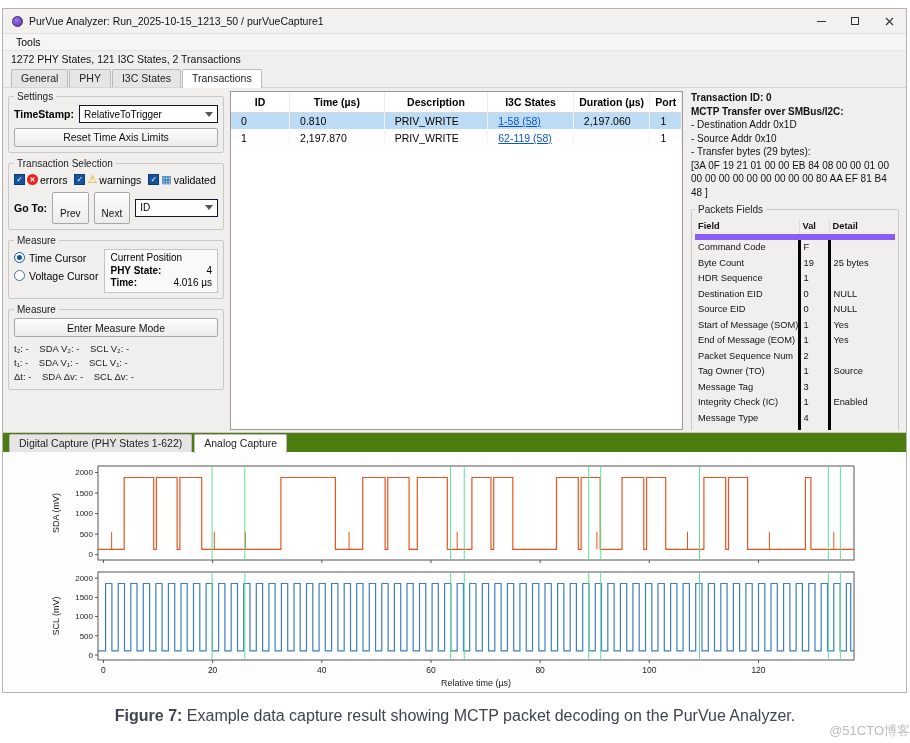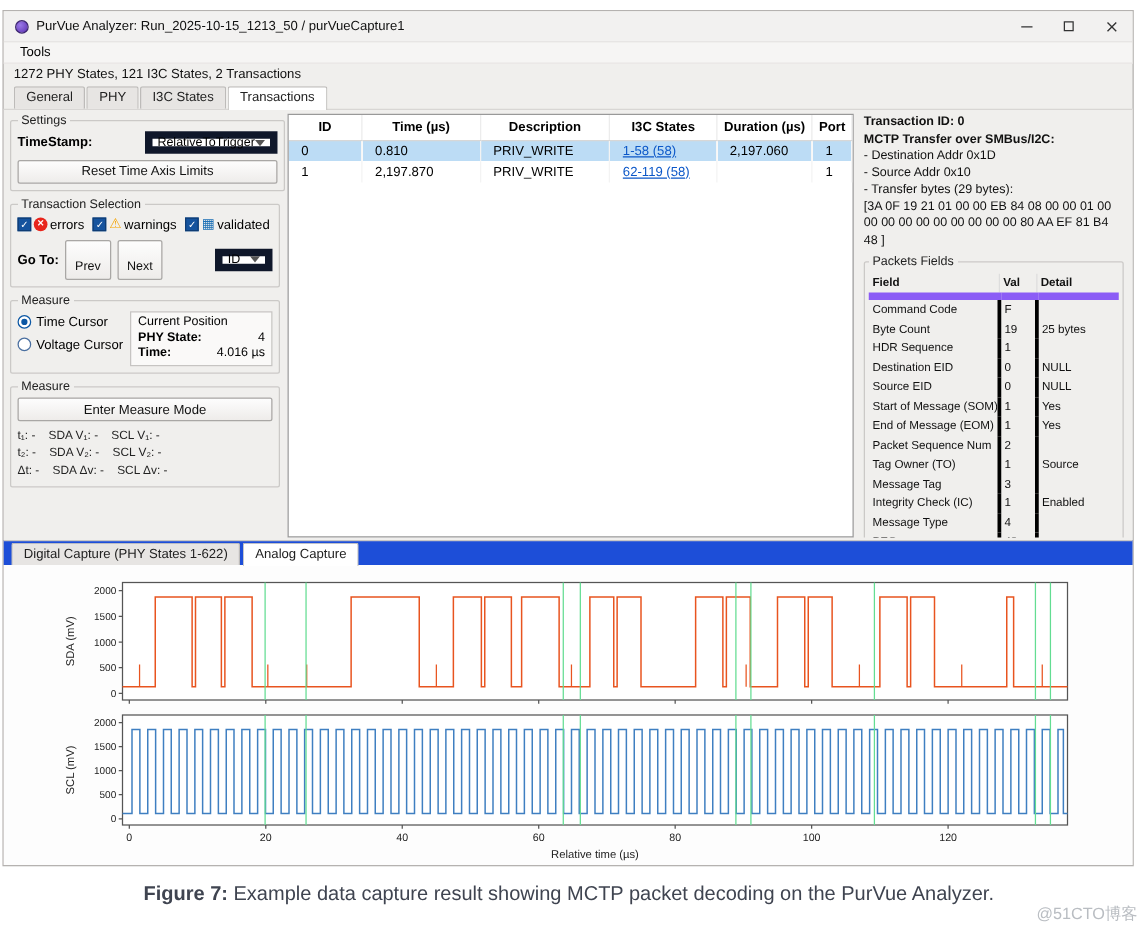--- a/index.html
+++ b/index.html
@@ -24,21 +24,21 @@
   .tab { font-size:10.5px; padding:2px 9px 3px; border:1px solid #bdbbb9; border-bottom:none; background:#e7e5e3; color:#222; border-radius:2px 2px 0 0; cursor:default; }
   .tab.active { background:#fff; position:relative; z-index:2; padding-bottom:4px; margin-bottom:-1px; }
 
   
   .content { height:345px; display:flex; gap:6px; padding:3px 5px 2px 5px; border-top:1px solid #d8d6d4; background:#f0efed; }
   .left-panel { width:216px; flex:0 0 auto; }
   .grp { border:1px solid #cbc9c7; border-radius:2px; padding:3px 5px 5px; margin-bottom:5px; }
   .grp legend { font-size:10px; color:#222; padding:0 3px; }
   .row { display:flex; align-items:center; gap:5px; margin-bottom:4px; }
   .lbl { font-size:10.5px; font-weight:bold; white-space:nowrap; }
-  .select { flex:1; display:flex; align-items:center; justify-content:space-between; height:18px; background:#fff; border:6px solid #0f172a; padding:0 4px; font-size:10px;margin-left:37px; }
+  .select { flex:1; display:flex; align-items:center; justify-content:space-between; height:18px; background:#fff; border:1px solid #0f172a; padding:0 4px; font-size:10px; }
   .chev { width:0; height:0; border-left:4px solid transparent; border-right:4px solid transparent; border-top:5px solid #555; }
   .btn { height:19px; font-size:10.5px; font-family:"Liberation Sans",sans-serif; background:linear-gradient(#fdfdfd,#eeecea); border:1px solid #a9a7a5; border-radius:2px; color:#111; }
   .btn.full { width:100%; }
   .btn.small { height:18px; font-size:10px; padding:15px 7px; }
 
   .cb-row { display:flex; align-items:center; gap:7px; margin:2px 0 6px; }
   .cb-item { display:flex; align-items:center; gap:2px; font-size:10.5px; }
   .cb-box { width:11px; height:11px; background:#15539e; border:1px solid #0e3c74; color:#fff; font-size:8px; line-height:10px; text-align:center; }
   .cb-ic { font-size:10px; line-height:11px; }
   .error-icon { width:11px; height:11px; border-radius:50%; background:#e8251c; color:#fff; font-size:7px; line-height:11px; text-align:center; font-weight:bold; }
@@ -72,21 +72,21 @@
   .details .d-title { font-weight:bold; }
   .details .d-bold { font-weight:bold; }
   .d-line { word-wrap:break-word; }
   .packets { margin:4px 0 5px; padding:2px 3px 3px; }
   table.fields { width:100%; border-collapse:collapse; table-layout:fixed; font-size:9.3px; }
   table.fields th { font-weight:bold; text-align:left; border-bottom:6px solid #8b5cf6; border-right:1px solid #ddd; padding:1px 3px; }
   table.fields td { padding:1px 3px; border-right:3px solid #000000; height:14px; overflow:hidden; white-space:nowrap; }
   table.fields th:last-child, table.fields td:last-child { border-right:none; }
 
   
-  .capture-tabbar { display:flex; align-items:flex-end; gap:2px; padding:3px 0 0 6px; height:20px; border-top:1px solid #c9c7c5; background:#1d4ed8; }
+  .capture-tabbar { display:flex; align-items:flex-end; gap:2px; padding:3px 0 0 6px; height:20px; border-top:1px solid #c9c7c5; background:#4d7c0f; }
   .charts { height:240px; background:#fdfdfd; }
 
   
   .caption { margin-top:7px; text-align:center; font-size:16px; line-height:1.45; color:#3f4450; max-width:820px; margin-left:auto; margin-right:auto; }
   .cap-bold { font-weight:bold; }
   .watermark { position:absolute; right:0; bottom:3px; font-size:13px; color:#b9bdc2; }
 </style>
 </head>
 <body>
 
@@ -194,22 +194,22 @@
                 <span>4.016 µs</span>
               </div>
             </div>
           </div>
         </fieldset>
 
         <fieldset class="grp">
           <legend>Measure</legend>
           <button class="btn full">Enter Measure Mode</button>
           <div class="measure-lines" id="measure-lines">
+              <div class="measure-line">t₂: -    SDA V₂: -    SCL V₂: -</div>
               <div class="measure-line">t₁: -    SDA V₁: -    SCL V₁: -</div>
-              <div class="measure-line">t₂: -    SDA V₂: -    SCL V₂: -</div>
               <div class="measure-line">Δt: -    SDA Δv: -    SCL Δv: -</div>
             </div>
         </fieldset>
       </div>
 
       <div class="table-wrap">
         <table class="tx">
           <colgroup>
             <col style="width:13%">
               <col style="width:21%">

